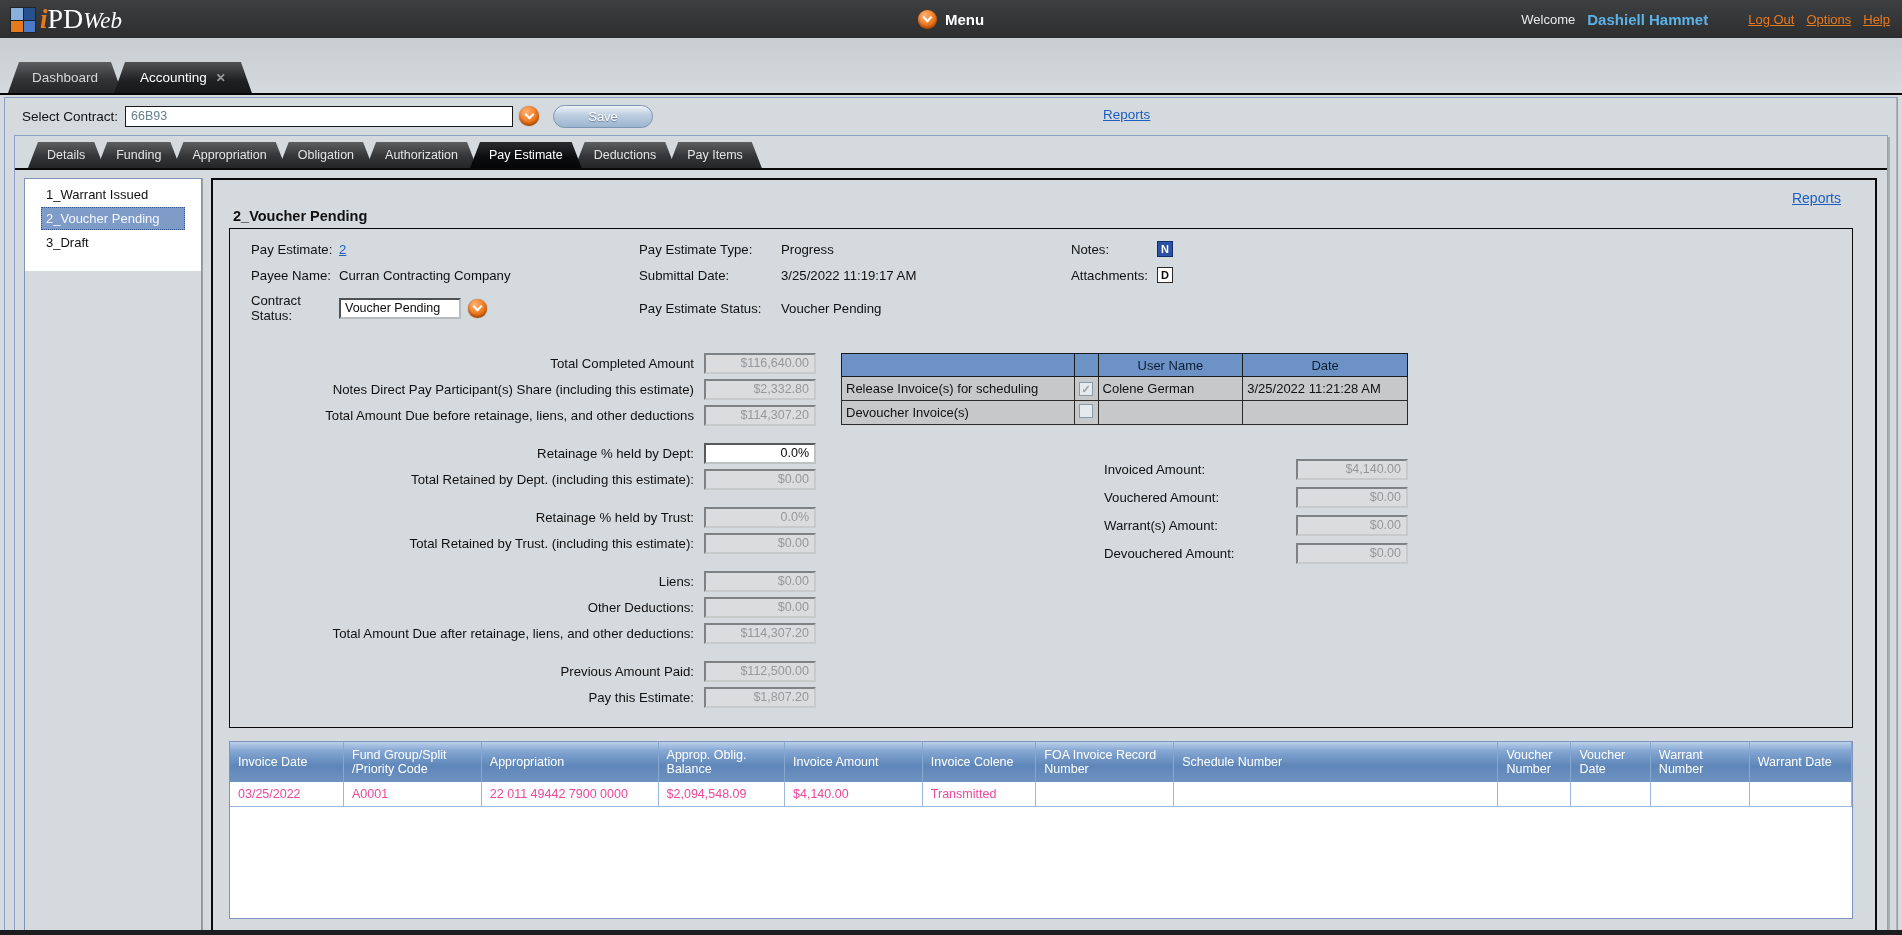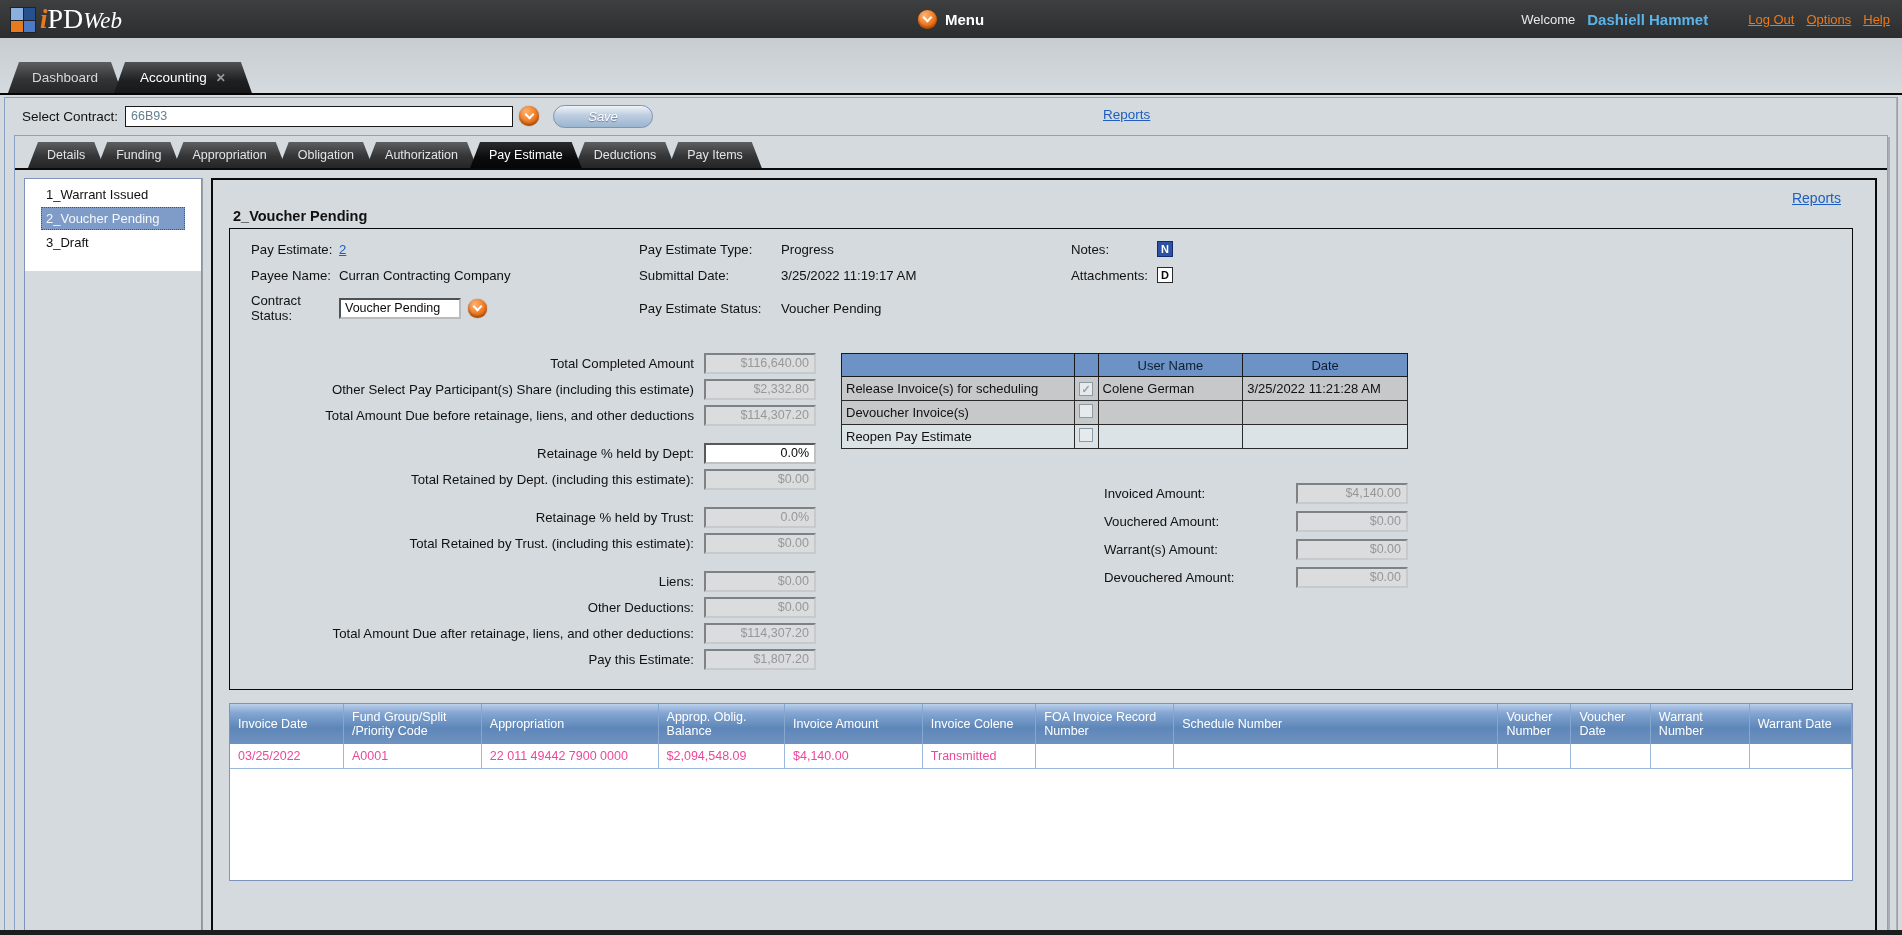--- a/index.html
+++ b/index.html
@@ -31,21 +31,21 @@
           background:linear-gradient(#5d5f61,#323436 55%,#242628); clip-path:polygon(11px 0, calc(100% - 11px) 0, 100% 100%, 0 100%); margin-right:-8px; cursor:pointer; }
   .wtab.active { background:linear-gradient(#505254,#1e2022 60%,#161819); color:#fff; z-index:2; padding:0 26px; }
   .tab-close { color:#9a9a9a; font-size:12px; font-weight:bold; cursor:pointer; }
 
   
   .outer-wrap { margin:2px 4px 0 4px; border:1px solid #8aa0c4; box-shadow:inset -1px -1px 0 #aab2b8; height:886px; position:relative; }
   .contract-row { display:flex; align-items:center; height:36px; padding-left:17px; position:relative; }
   .contract-label { font-size:13.5px; }
   .contract-input { width:388px; height:21px; border:1px solid #1a1a1a; background:#fff; color:#64808f; font-size:12.5px; padding:2px 5px; margin-left:7px; font-family:"Liberation Sans",sans-serif; }
   .combo-btn { margin-left:6px; width:20px; height:20px; border:none; cursor:pointer; }
-  .save-btn { margin-left:14px; width:100px; height:23px; border-radius:12px; border:1px solid #7d95b5; background:linear-gradient(#eef3f8,#bccde0 45%,#9cb5d0); color:#fdfdfd; font-style:italic; font-size:13px; text-shadow:0 1px 1px #6a7a90; cursor:pointer; font-family:"Liberation Sans",sans-serif; }
+  .save-btn { margin-left:14px; width:100px; height:23px; border-radius:12px; border:1px solid #7d95b5; background:linear-gradient(#eef3f8,#bccde0 45%,#9cb5d0); color:#fdfdfd; font-size:13px; text-shadow:0 1px 1px #6a7a90; cursor:pointer; font-family:"Liberation Sans",sans-serif; }
   .reports-top { position:absolute; left:1098px; top:9px; color:#1d5ec0; text-decoration:underline; font-size:13.5px; cursor:pointer; }
 
   
   .inner-wrap { margin:1px 9px 0 9px; border:1px solid #8aa0c4; box-shadow:2px 2px 0 #a8aeb2; background:#d4dade; height:835px; }
   .subtabs { display:flex; align-items:flex-end; padding:6px 16px 0 13px; height:32px; }
   .stab { height:26px; padding:0 19px; display:flex; align-items:center; color:#e4e4e4; font-size:12.5px;
           background:linear-gradient(#5d5f61,#333537 55%,#232527); clip-path:polygon(10px 0, calc(100% - 10px) 0, 100% 100%, 0 100%); margin-right:-7px; cursor:pointer; }
   .stab.active { background:linear-gradient(#2a2c2e,#0a0c0d 60%,#050607); color:#fff; z-index:2; }
   .tabpanel { border-top:2px solid #0a0a0a; height:801px; display:flex; padding:8px 10px 0 9px; gap:9px; }
 
@@ -207,21 +207,21 @@
               <span></span>
           </div>
 
           <div class="amounts-area">
             <div class="amounts-left">
                 <div class="amt-row">
                   <span class="amt-label">Total Completed Amount</span>
                   <div class="field">$116,640.00</div>
                 </div>
                 <div class="amt-row">
-                  <span class="amt-label">Other Select Pay Participant(s) Share (including this estimate)</span>
+                  <span class="amt-label">Notes Direct Pay Participant(s) Share (including this estimate)</span>
                   <div class="field">$2,332.80</div>
                 </div>
                 <div class="amt-row">
                   <span class="amt-label">Total Amount Due before retainage, liens, and other deductions</span>
                   <div class="field">$114,307.20</div>
                 </div>
                 <div class="amt-row gap">
                   <span class="amt-label">Retainage % held by Dept:</span>
                   <div class="field editable">0.0%</div>
                 </div>
@@ -241,20 +241,24 @@
                   <span class="amt-label">Liens:</span>
                   <div class="field">$0.00</div>
                 </div>
                 <div class="amt-row">
                   <span class="amt-label">Other Deductions:</span>
                   <div class="field">$0.00</div>
                 </div>
                 <div class="amt-row">
                   <span class="amt-label">Total Amount Due after retainage, liens, and other deductions:</span>
                   <div class="field">$114,307.20</div>
+                </div>
+                <div class="amt-row gap">
+                  <span class="amt-label">Previous Amount Paid:</span>
+                  <div class="field">$112,500.00</div>
                 </div>
                 <div class="amt-row">
                   <span class="amt-label">Pay this Estimate:</span>
                   <div class="field">$1,807.20</div>
                 </div>
               </div>
 
             <div class="right-col">
               <table class="status-table">
                 <colgroup>
@@ -273,26 +277,20 @@
                 </thead>
                 <tbody>
                     <tr class="dark">
                       <td>Release Invoice(s) for scheduling</td>
                       <td style="text-align: center;"><span class="cb-box">✓</span></td>
                       <td>Colene German</td>
                       <td>3/25/2022 11:21:28 AM</td>
                     </tr>
                     <tr class="dark">
                       <td>Devoucher Invoice(s)</td>
-                      <td style="text-align: center;"><span class="cb-box"></span></td>
-                      <td></td>
-                      <td></td>
-                    </tr>
-                    <tr class="light">
-                      <td>Reopen Pay Estimate</td>
                       <td style="text-align: center;"><span class="cb-box"></span></td>
                       <td></td>
                       <td></td>
                     </tr>
                   </tbody>
               </table>
               <div class="amounts-right">
                   <div class="amt-row-r">
                     <span class="amt-label-r">Invoiced Amount:</span>
                     <div class="field">$4,140.00</div>

